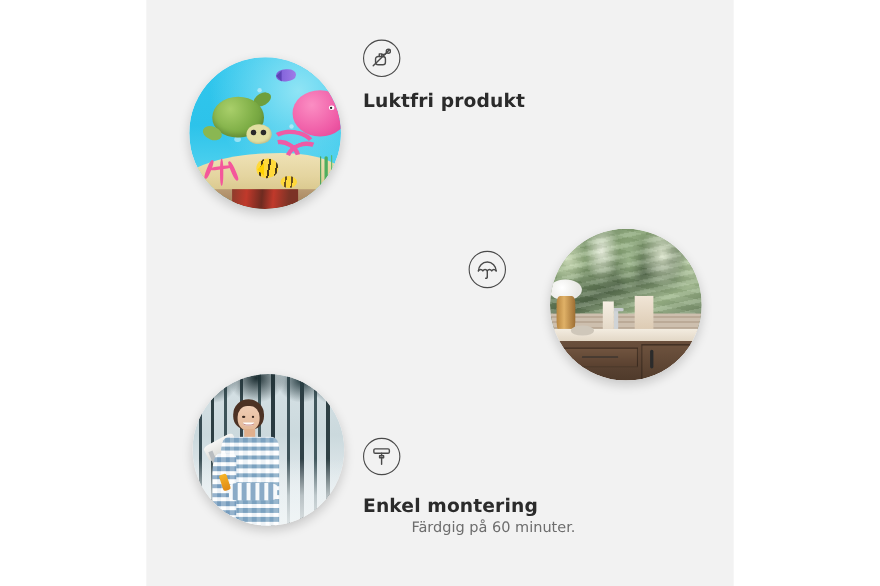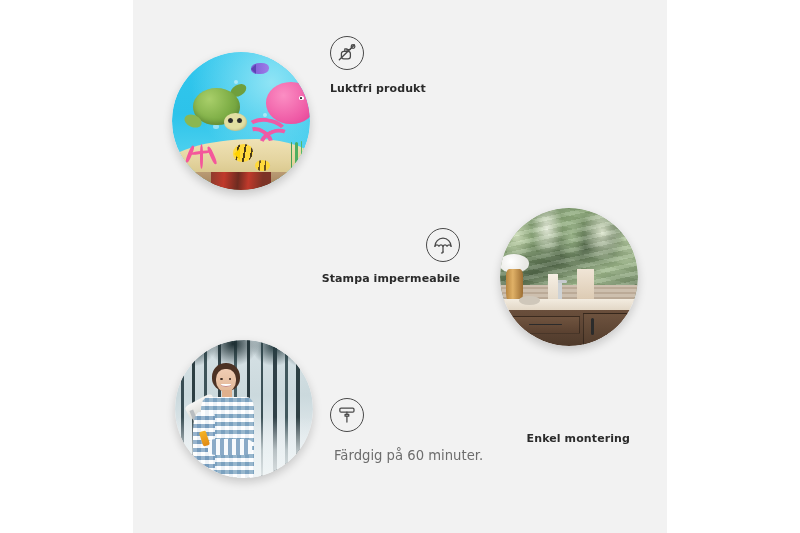--- a/index.html
+++ b/index.html
@@ -553,21 +553,21 @@
     border: 1.4px solid #4a4a4a;
     border-radius: 50%;
     display: flex;
     align-items: center;
     justify-content: center;
     box-sizing: border-box;
   }
   .feature-icon svg { display: block; }
 
   .feature-title {
-    font-size: 11px;
+    font-size: 17px;
     font-weight: bold;
     color: #2b2b2b;
     letter-spacing: .1px;
   }
   .feature-body {
     font-size: 13.2px;
     line-height: 18.4px;
     color: #6d6d6d;
   }
 
@@ -588,22 +588,22 @@
   }
   #feature-waterproof .feature-icon { margin-left: auto; }
   #feature-waterproof .feature-title { margin: 10px 0 2px 0; }
 
   
   #feature-easy-mounting {
     left: 330px;
     top: 398px;
     width: 300px;
   }
-  #feature-easy-mounting .feature-title { margin: 0 0 2px 0; text-align: right; }
-  #feature-easy-mounting .feature-body { padding-left: 4px; }
+  #feature-easy-mounting .feature-title { margin: 18px 0 2px 0; }
+  #feature-easy-mounting .feature-body { padding-left: 4px; margin-left: 40px; }
 </style>
 </head>
 <body>
 
 <div class="canvas">
 
   <div class="panel"></div>
 
   <div class="disc" id="disc-aquarium">
     <div class="disc-inner">
@@ -693,21 +693,20 @@
 
   <div class="feature" id="feature-waterproof">
     <div class="feature-icon">
       <svg width="22" height="22" viewBox="0 0 24 24" fill="none" stroke="#4a4a4a" stroke-width="1.4" stroke-linecap="round" stroke-linejoin="round">
         <path d="M3.2 13.4a8.8 8.8 0 0 1 17.6 0"></path>
         <path d="M3.2 13.4c1.1-1.9 3.3-1.9 4.4 0 1.1-1.9 3.3-1.9 4.4 0 1.1-1.9 3.3-1.9 4.4 0 1.1-1.9 3.3-1.9 4.4 0"></path>
         <path d="M12 13.4v6.1"></path>
         <path d="M12 19.5c0 .9-.8 1.5-1.6 1.2"></path>
       </svg>
     </div>
-    <div class="feature-title">Stampa impermeabile</div>
   </div>
 
   <div class="feature" id="feature-easy-mounting">
     <div class="feature-icon">
       <svg width="22" height="22" viewBox="0 0 24 24" fill="none" stroke="#4a4a4a" stroke-width="1.4" stroke-linecap="round" stroke-linejoin="round">
         <rect x="4.2" y="4.4" width="15.4" height="4.4" rx="1.3"></rect>
         <path d="M11.9 8.8v2.5"></path>
         <path d="M9.9 11.3h4.0v2.0H9.9z"></path>
         <path d="M11.9 13.3v6.4"></path>
       </svg>

